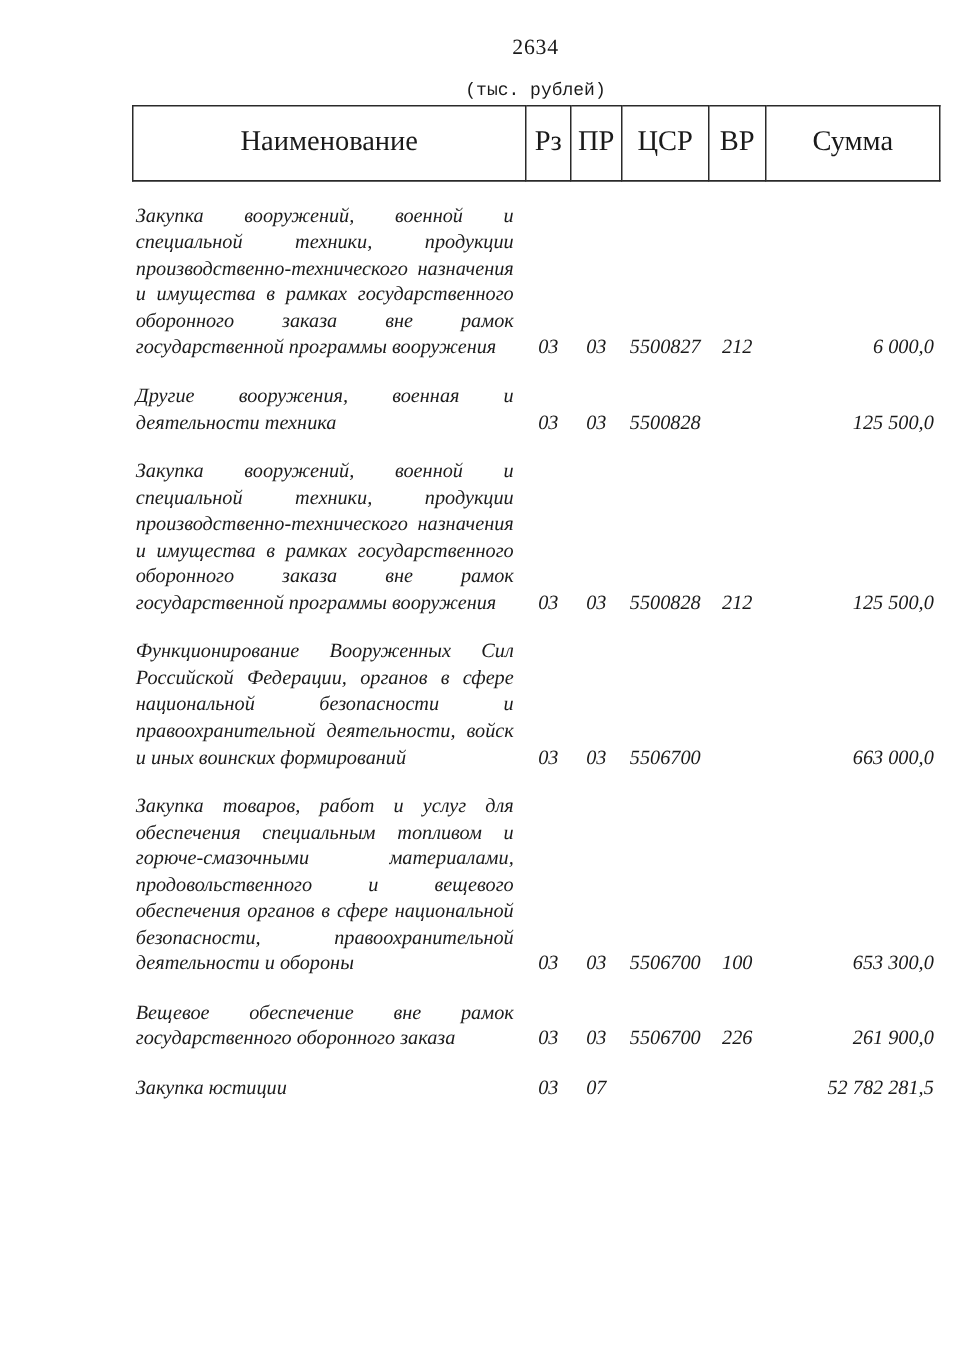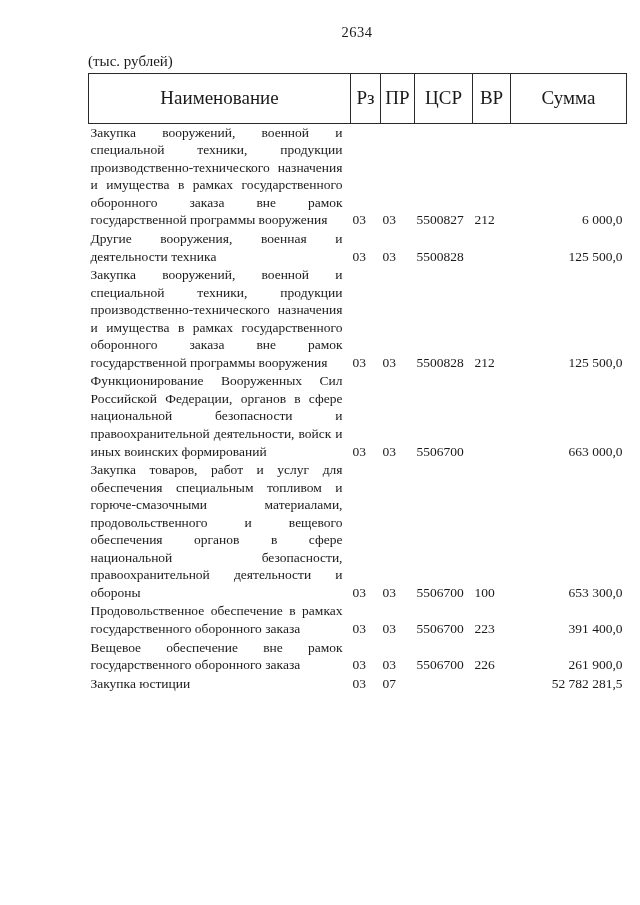--- a/index.html
+++ b/index.html
@@ -20,24 +20,25 @@
     height: 675px;
     padding: 24px 50px 0 52px;
     margin-left: 36px;
   }
   .page-number {
     text-align: center;
     font-size: 14.5px;
     letter-spacing: 0.5px;
   }
   .units-note {
-    text-align: left;
-    font-size: 15px;
+    text-align: center;
+    font-size: 12px;
     margin-top: 12px;
     margin-bottom: 3px;
+    font-family: Liberation Mono, monospace;
   }
   table.budget {
     border-collapse: collapse;
     table-layout: fixed;
     width: 538px;
     font-size: 13.5px;
     line-height: 1.3;
   }
   table.budget col.c-name { width: 262px; }
   table.budget col.c-rz   { width: 30px; }
@@ -48,28 +49,30 @@
 
   thead td {
     border: 1.2px solid #2a2a2a;
     text-align: center;
     vertical-align: middle;
     padding: 12px 3px;
     font-size: 19px;
   }
   tbody td {
     vertical-align: bottom;
-    padding: 0 2px 1px 2px;
+    padding: 14px 2px 1px 2px;
+    font-style: italic;
   }
   tbody td.name {
     text-align: justify;
     padding-left: 2px;
     padding-right: 8px;
   }
   tbody td.num {
+    text-align: center;
     white-space: nowrap;
   }
   tbody td.sum {
     text-align: right;
     white-space: nowrap;
     padding-right: 4px;
   }
 </style>
 </head>
 <body>
@@ -136,28 +139,20 @@
 
   <tr>
     <td class="name">Закупка товаров, работ и услуг для обеспечения специальным топливом и горюче-смазочными материалами, продовольственного и вещевого обеспечения органов в сфере национальной безопасности, правоохранительной деятельности и обороны</td>
     <td class="num">03</td>
     <td class="num">03</td>
     <td class="num">5506700</td>
     <td class="num">100</td>
     <td class="sum">653 300,0</td>
   </tr>
 
-  <tr>
-    <td class="name">Продовольственное обеспечение в рамках государственного оборонного заказа</td>
-    <td class="num">03</td>
-    <td class="num">03</td>
-    <td class="num">5506700</td>
-    <td class="num">223</td>
-    <td class="sum">391 400,0</td>
-  </tr>
 
   <tr>
     <td class="name">Вещевое обеспечение вне рамок государственного оборонного заказа</td>
     <td class="num">03</td>
     <td class="num">03</td>
     <td class="num">5506700</td>
     <td class="num">226</td>
     <td class="sum">261 900,0</td>
   </tr>
 

